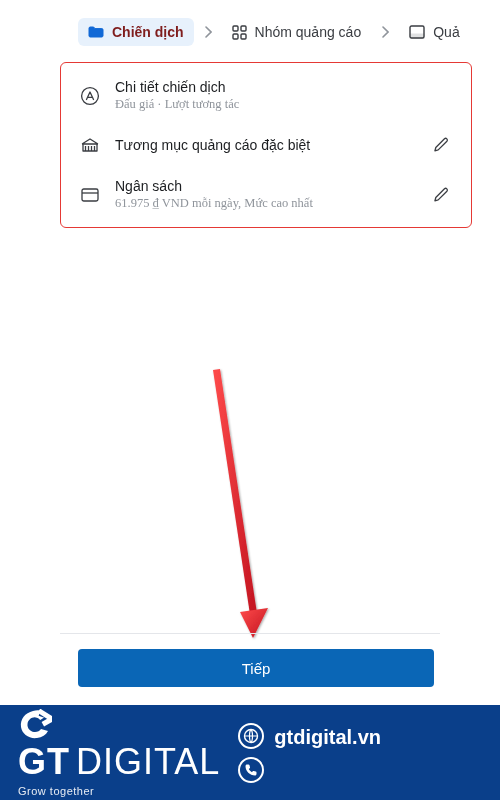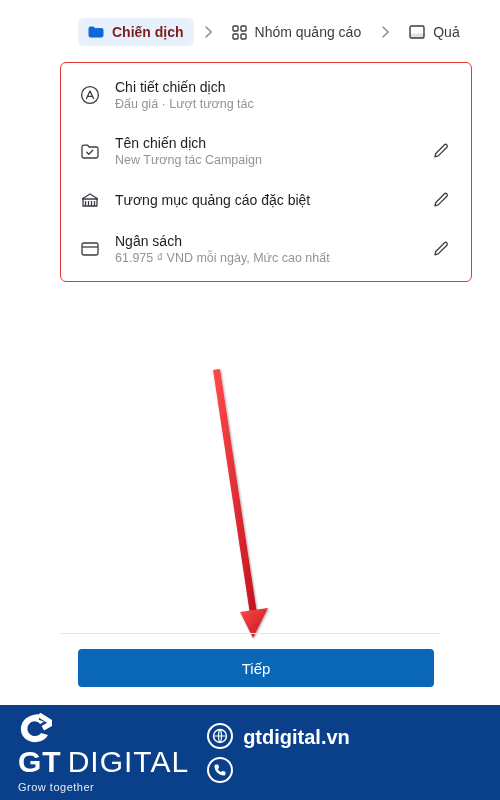--- a/index.html
+++ b/index.html
@@ -15,35 +15,35 @@
   .bc-item:not(.active) .ic svg path, .bc-item:not(.active) .ic svg rect { stroke: #3a3d42; }
   .bc-item.active .ic svg path { fill: #1068d6; stroke: #1068d6; }
 
   
   .panel { margin: 6px 28px 0 60px; border: 1.5px solid #e53935; border-radius: 6px; padding: 4px 0; }
   .row { display: flex; align-items: center; padding: 12px 18px; gap: 14px; }
   .row + .row { border-top: 0; }
   .row .lead { width: 22px; display: flex; justify-content: center; color: #3a3d42; }
   .row .body { flex: 1; min-width: 0; }
   .row .ttl { font-size: 14px; color: #1c1e21; font-weight: 500; }
-  .row .sub { font-size: 12.5px; color: #8f949b; margin-top: 2px; }
+  .row .sub { font-size: 12.5px; color: #8f949b; margin-top: 2px; font-family: Liberation Serif, serif; }
   .row .edit { width: 24px; display: flex; justify-content: center; cursor: pointer; color: #3a3d42; }
 
   
   .arrow-svg { position: absolute; left: 0; top: 0; pointer-events: none; }
 
   
   .footer-line { position: absolute; left: 60px; right: 60px; top: 633px; border-top: 1px solid #e4e6ea; }
   .next-btn { position: absolute; left: 78px; right: 66px; top: 649px; height: 38px; background: #0a66b6; color: #fff; border: none; border-radius: 4px; font-size: 15px; cursor: pointer; }
 
   
   .brand { position: absolute; left: 0; right: 0; bottom: 0; height: 95px; background: #0a3f8a; color: #fff; display: flex; align-items: center; padding: 0 18px; gap: 18px; }
   .brand-left { display: flex; flex-direction: column; align-items: flex-start; gap: 2px; }
   .brand-logo-row { display: flex; align-items: baseline; gap: 2px; }
-  .brand-gt { font-weight: 800; font-size: 30px; letter-spacing: 1px; }
+  .brand-gt { font-weight: 800; font-size: 36px; letter-spacing: 1px; }
   .brand-c { display:inline-block; width:34px; height:30px; position:relative; margin-right:2px;}
   .brand-tag { font-size: 11px; opacity: .9; letter-spacing: .5px; }
   .brand-right { display: flex; flex-direction: column; gap: 8px; font-size: 20px; font-weight: 600; }
   .brand-line { display: flex; align-items: flex-end; gap: 10px; }
   .circ-icon { width: 26px; height: 26px; border: 2px solid #fff; border-radius: 50%; display: flex; align-items: center; justify-content: center; }
 
   svg { display: block; }
 </style>
 </head>
 <body>
@@ -100,37 +100,20 @@
             <path d="M6.5 13.5 10 6l3.5 7.5M7.6 11.3h4.8" stroke="#3a3d42" stroke-width="1.3" stroke-linecap="round" stroke-linejoin="round"></path>
           </svg>
       </span>
       <div class="body">
         <div class="ttl">Chi tiết chiến dịch</div>
         <div class="sub">Đấu giá · Lượt tương tác</div>
       </div>
       <span class="edit"></span>
     </div>
 
-    <div class="row">
-      <span class="lead">
-        <svg width="20" height="18" viewBox="0 0 20 18" fill="none">
-            <path d="M2 5c0-1 .8-1.8 1.8-1.8h3.8L9.2 5h7c1 0 1.8.8 1.8 1.8v7.4c0 1-.8 1.8-1.8 1.8H3.8C2.8 16 2 15.2 2 14.2V5z" stroke="#3a3d42" stroke-width="1.3"></path>
-            <path d="M6.8 10.2l2 2 4-4" stroke="#3a3d42" stroke-width="1.3" stroke-linecap="round" stroke-linejoin="round"></path>
-          </svg>
-      </span>
-      <div class="body">
-        <div class="ttl">Tên chiến dịch</div>
-        <div class="sub">New Tương tác Campaign</div>
-      </div>
-      <span class="edit">
-        <svg width="18" height="18" viewBox="0 0 18 18" fill="none">
-            <path d="M12.5 2.8a1.7 1.7 0 0 1 2.4 2.4L6.2 13.9l-3.3.9.9-3.3 8.7-8.7z" stroke="#3a3d42" stroke-width="1.3" stroke-linejoin="round"></path>
-          </svg>
-      </span>
-    </div>
 
     <div class="row">
       <span class="lead">
         <svg width="20" height="18" viewBox="0 0 20 18" fill="none">
             <path d="M2 8h16M3 8v7h14V8M2 8l8-5 8 5" stroke="#3a3d42" stroke-width="1.3" stroke-linejoin="round"></path>
             <path d="M5.5 10v5M8.5 10v5M11.5 10v5M14.5 10v5" stroke="#3a3d42" stroke-width="1.3"></path>
           </svg>
       </span>
       <div class="body">
         <div class="ttl">Tương mục quảng cáo đặc biệt</div>

